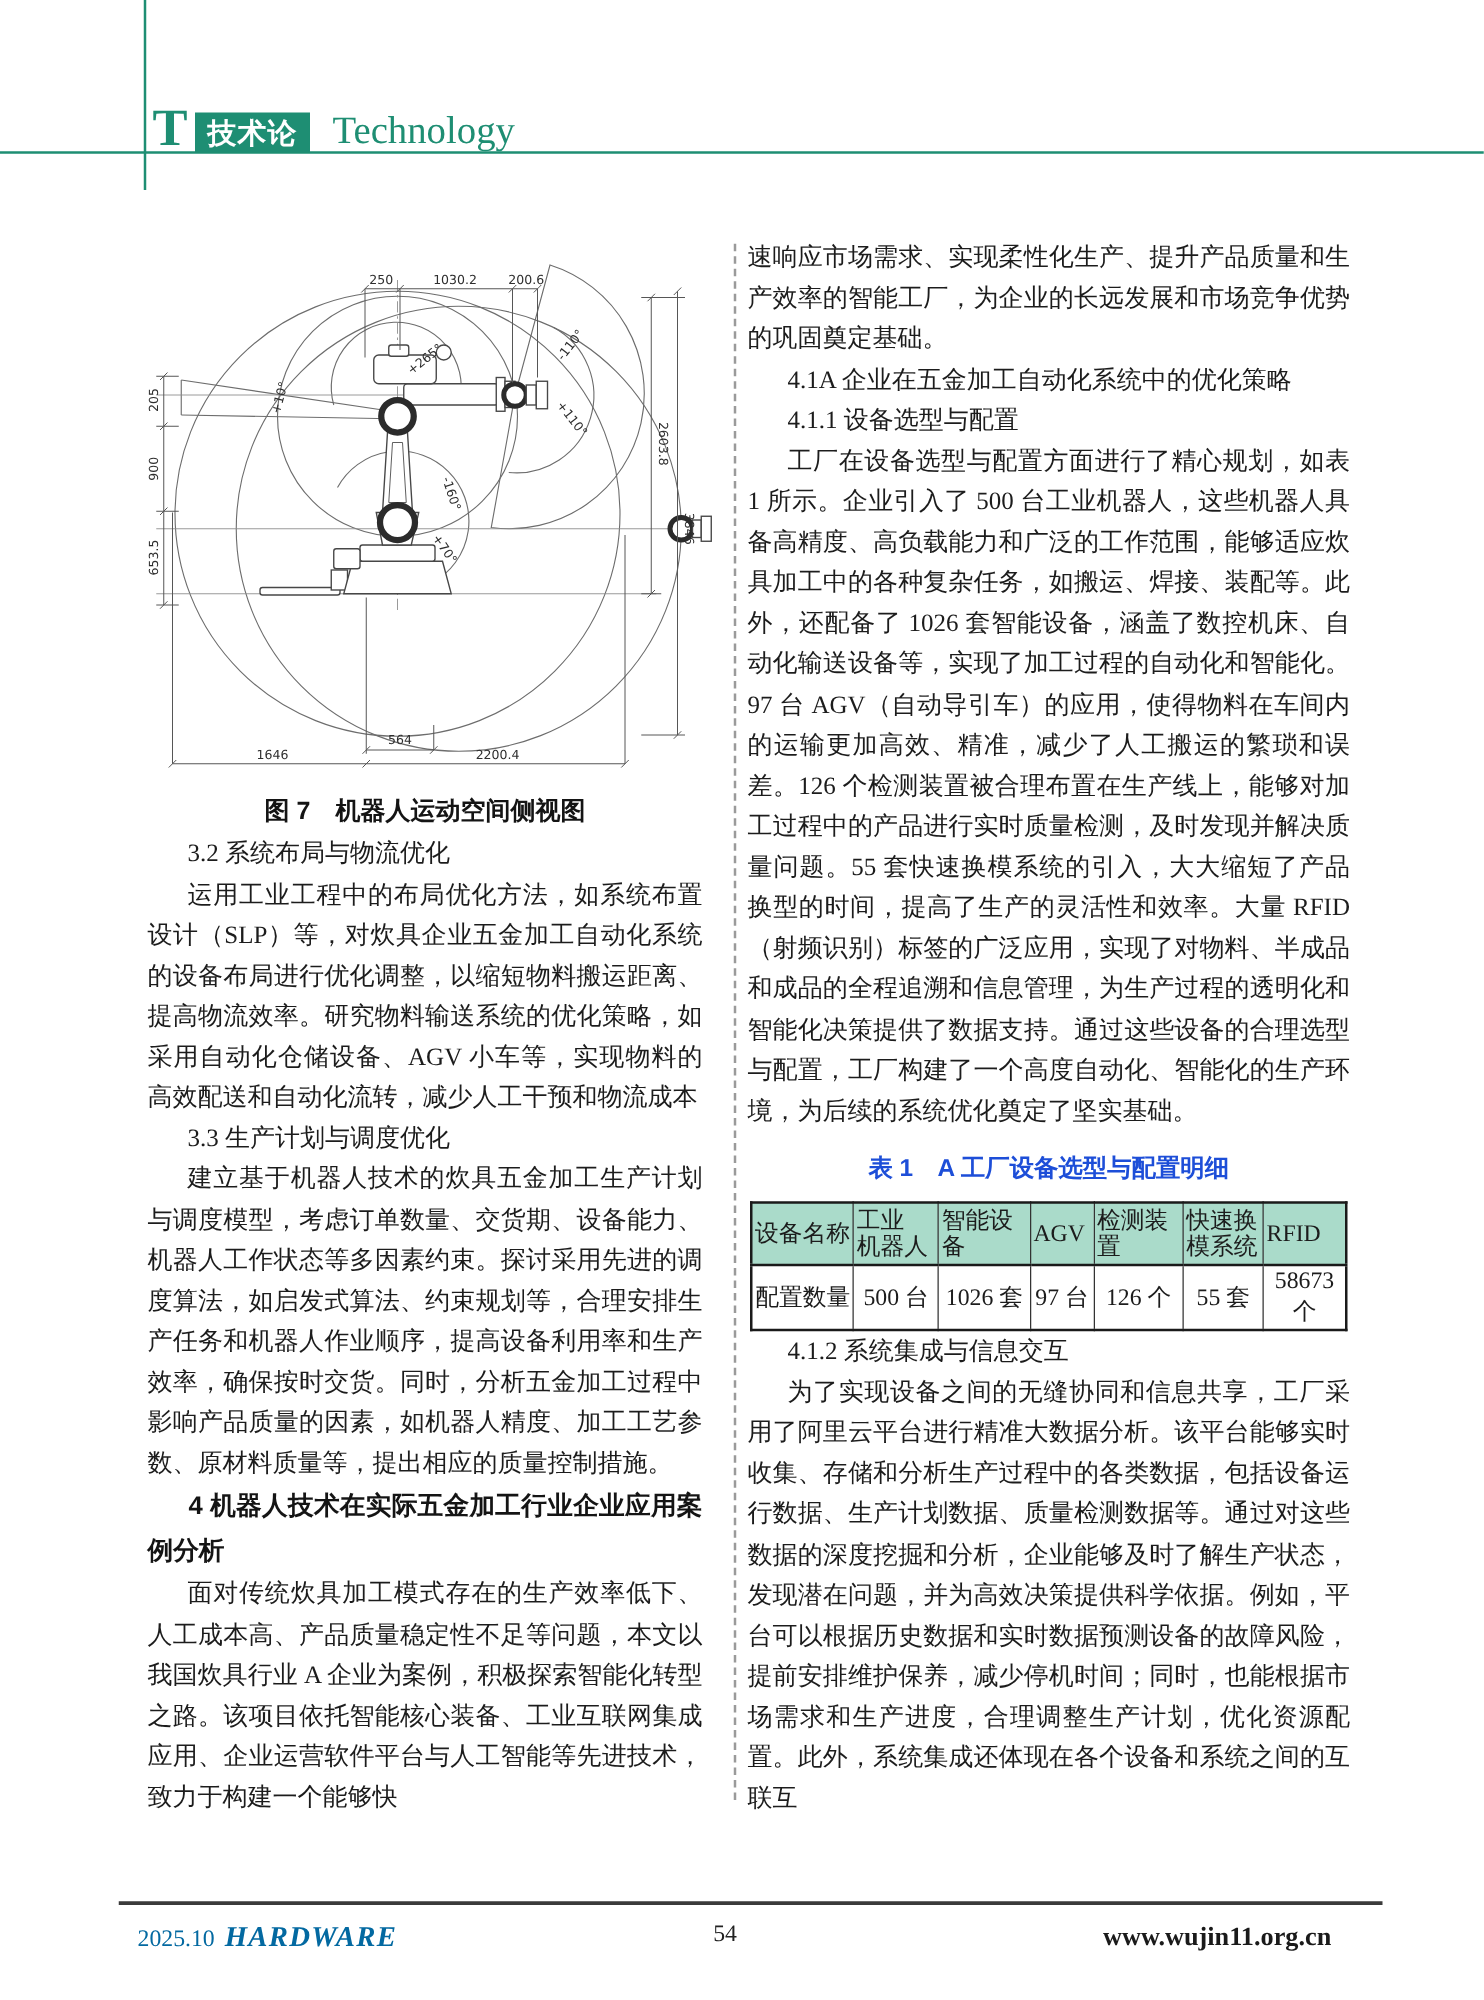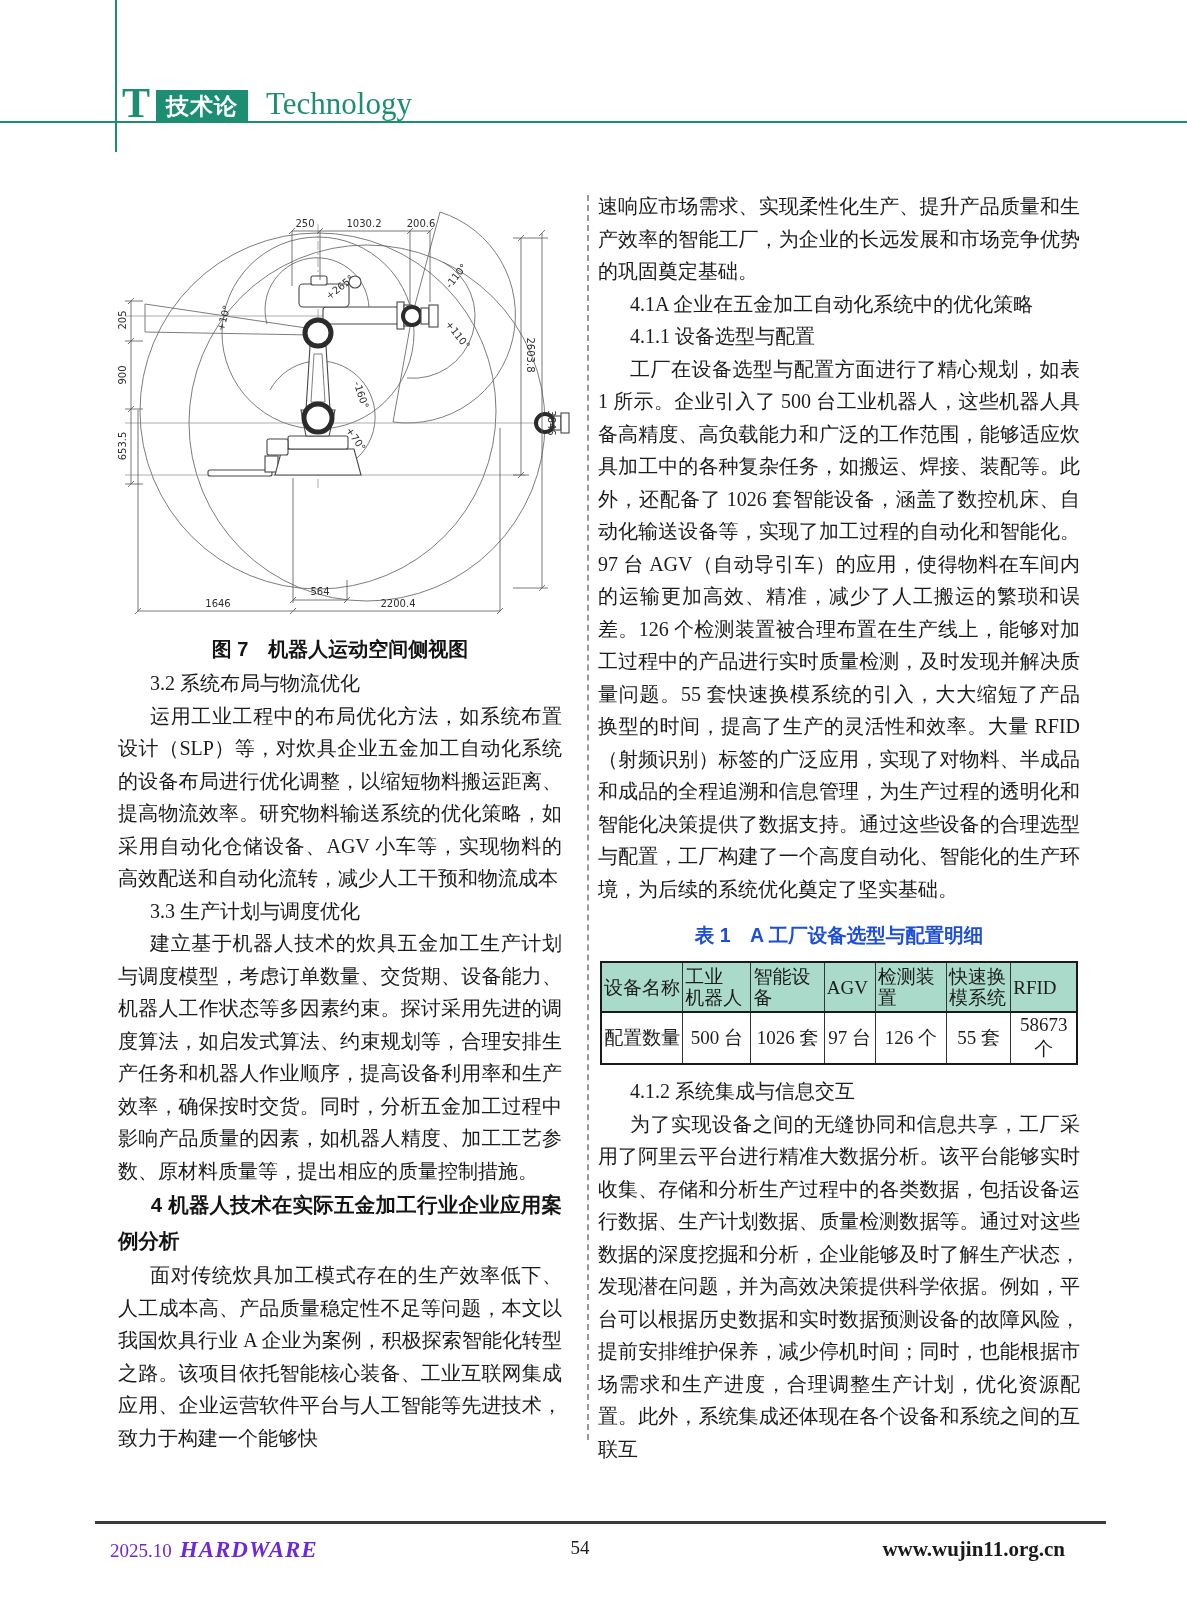--- a/index.html
+++ b/index.html
@@ -22,30 +22,30 @@
 
   .col-left{position:absolute;left:118px;top:631px;width:444px;}
   .col-right{position:absolute;left:598px;top:190px;width:482px;}
   p{margin:0;}
   .body-text{font-size:20px;line-height:32.5px;text-align:justify;text-justify:inter-character;}
   .indent{text-indent:1.6em;}
   .no-indent{text-indent:0;}
   .fig-caption{font-family:"Liberation Sans","DejaVu Sans",sans-serif;font-weight:700;font-size:20px;line-height:36px;text-align:center;color:#141414;}
   .bold-head{font-family:"Liberation Sans","DejaVu Sans",sans-serif;font-weight:700;font-size:20.5px;line-height:36px;text-align:justify;text-indent:1.6em;color:#141414;}
   .table-title{font-family:"Liberation Sans","DejaVu Sans",sans-serif;font-weight:700;font-size:19.5px;line-height:36px;text-align:center;color:#1d4ed8;margin-top:12px;}
-  .head-412{margin-top:10px;}
+  .head-412{}
 
   table.cfg{border-collapse:collapse;width:478px;margin:8px auto 0 auto;table-layout:fixed;
     font-size:19px;color:#1c1c1c;border:2px solid #1a1a1a;}
   table.cfg th{background:#aadbca;font-weight:normal;height:46px;line-height:21px;white-space:pre-line;
     border:1.5px solid #333;border-bottom:2px solid #1a1a1a;padding:1px 2px;text-align:left;vertical-align:middle;}
   table.cfg td{height:31px;border:1.5px solid #333;text-align:center;vertical-align:middle;padding:1px 2px;}
 
   .footer-line{position:absolute;left:95px;top:1521px;width:1011px;height:3px;background:#3b3b3b;}
-  .footer-left{position:absolute;left:110px;top:1537px;font-size:19px;color:#6d28d9;}
+  .footer-left{position:absolute;left:110px;top:1537px;font-size:19px;color:#0369a1;}
   .footer-left .brand{font-weight:700;font-style:italic;font-size:23px;letter-spacing:1px;margin-left:8px;}
   .footer-page{position:absolute;left:540px;top:1537px;width:80px;text-align:center;font-size:19px;color:#222;}
   .footer-site{position:absolute;right:122px;top:1537px;font-size:21px;font-weight:700;color:#1a1a1a;}
 </style>
 </head>
 <body>
 
 <div class="page">
 
   <div class="accent-vline"></div>

